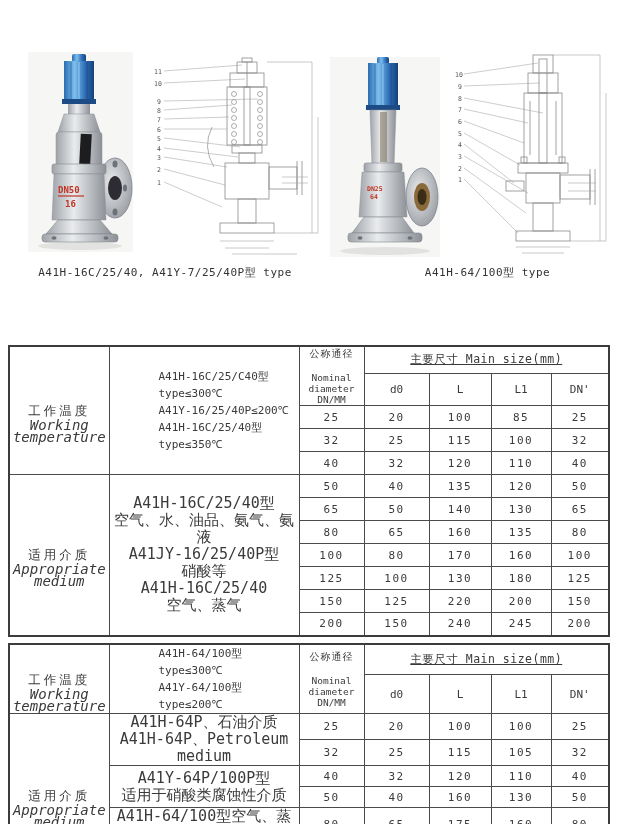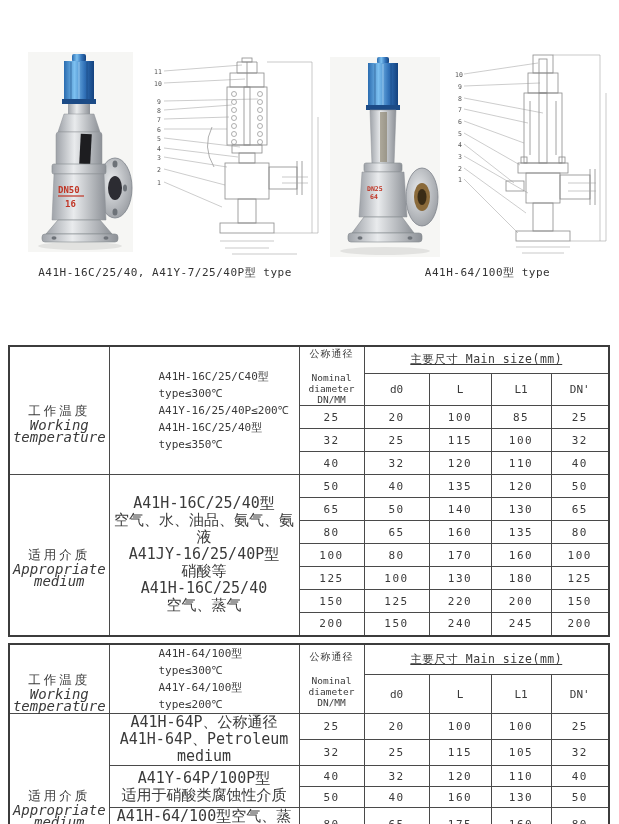--- a/index.html
+++ b/index.html
@@ -434,21 +434,21 @@
       <td class="hdr-sub">L</td>
       <td class="hdr-sub">L1</td>
       <td class="hdr-sub">DN'</td>
     </tr>
     <tr style="height:21px;">
       <td rowspan="6">
         <span class="lbl-cn">适用介质</span>
         <span class="lbl-en">Appropriate
 medium</span>
       </td>
-      <td rowspan="2" class="desc">A41H-64P、公称通径
+      <td rowspan="2" class="desc">A41H-64P、石油介质
 A41H-64P、Petroleum medium</td>
       <td class="num">25</td>
       <td class="num">20</td>
       <td class="num">100</td>
       <td class="num">100</td>
       <td class="num">25</td>
     </tr>
     <tr style="height:21px;">
       <td class="num">32</td>
       <td class="num">25</td>

